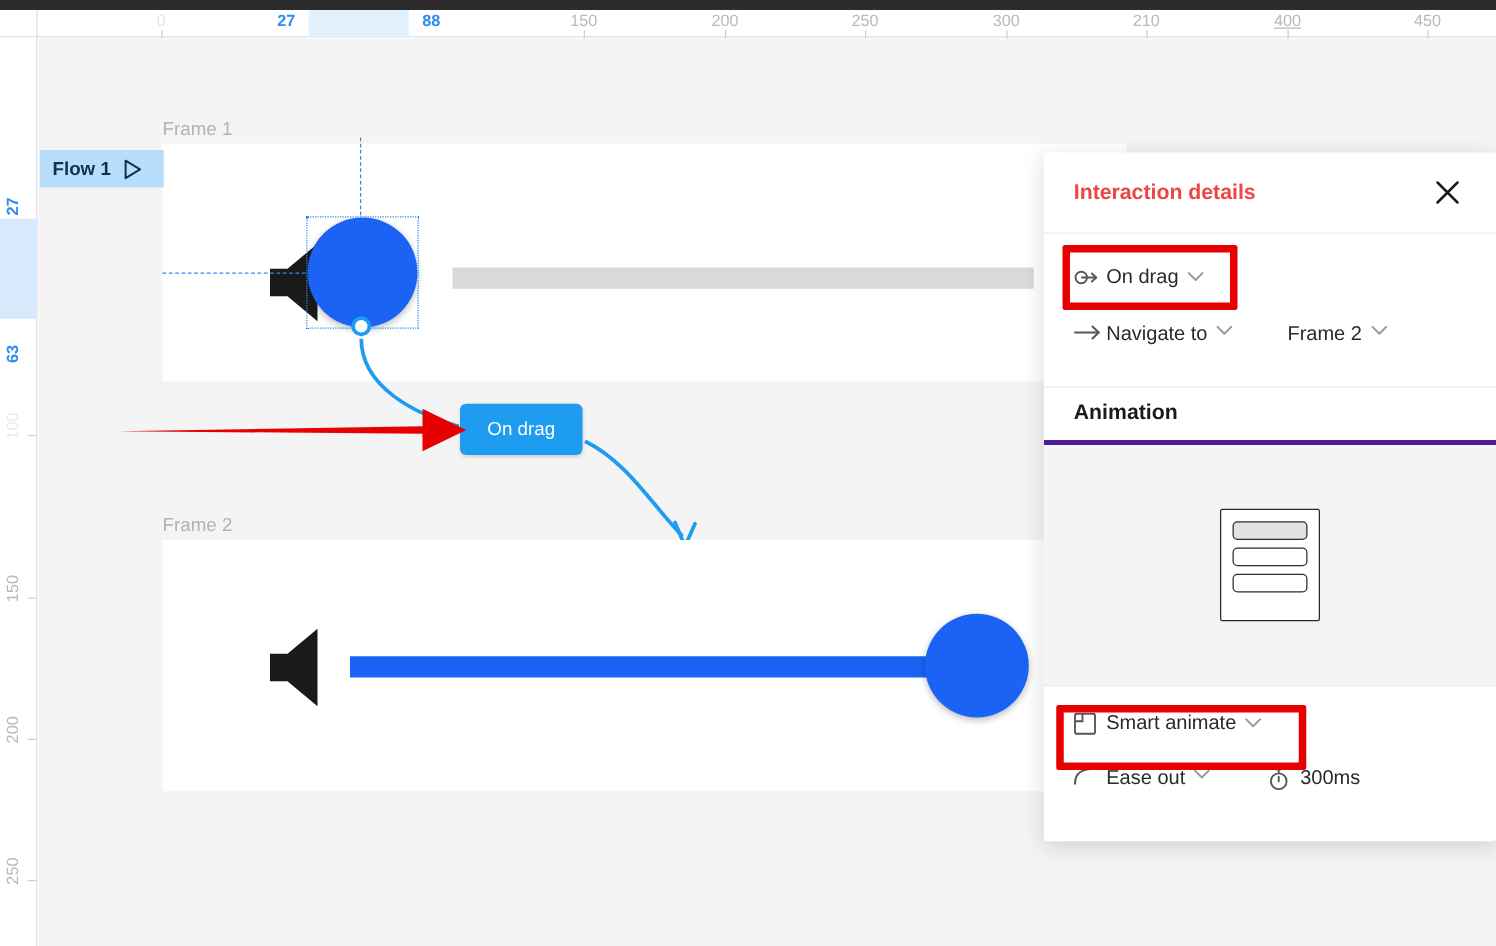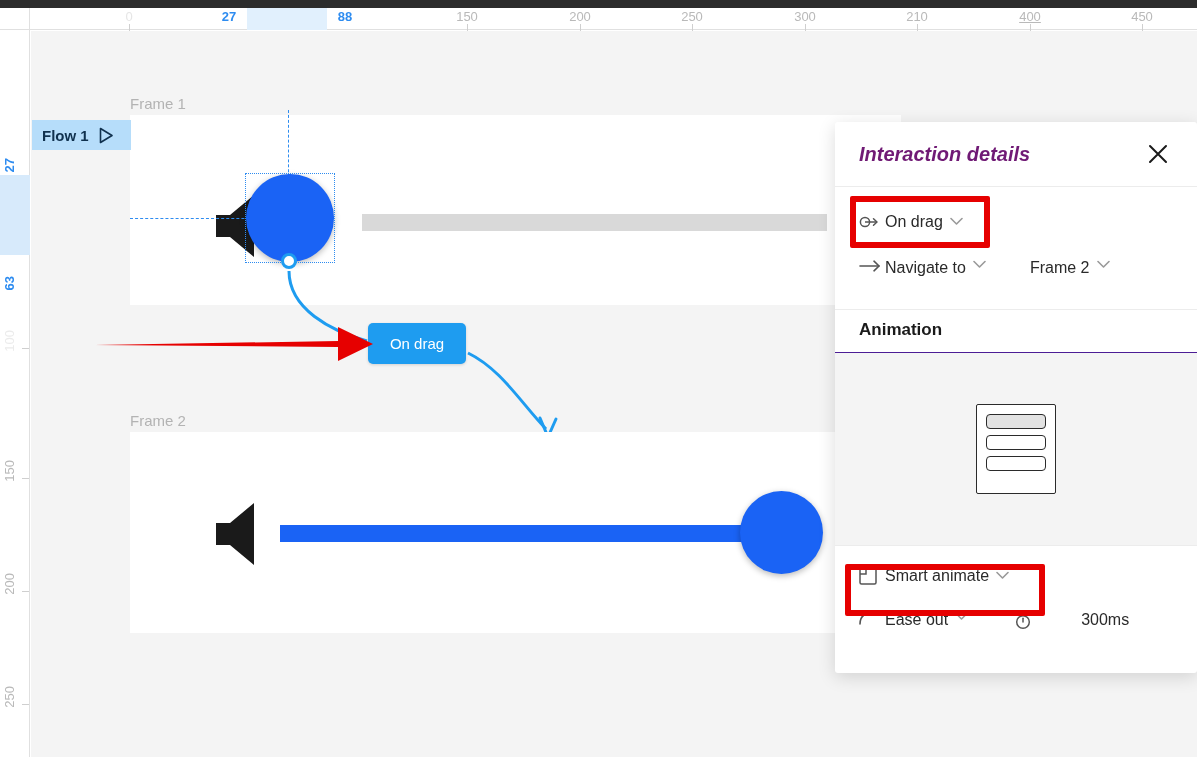--- a/index.html
+++ b/index.html
@@ -137,21 +137,21 @@
     box-shadow: 0 4px 18px rgba(0,0,0,0.14);
     border-radius:3px;
     overflow:hidden;
   }
   .panel-header {
     position:relative; height:65px;
     border-bottom:1px solid #ececec;
     display:flex; align-items:center; justify-content:space-between;
     padding:0 24px;
   }
-  .panel-title { font-size:20px; font-weight:700; color:#701a75;font-style:italic; }
+  .panel-title { font-size:17px; font-weight:700; color:#ef4444; }
   .close-btn {
     width:30px; height:30px; display:flex; align-items:center; justify-content:center;
     cursor:pointer;
   }
 
   .panel-section { border-bottom:1px solid #ececec; padding:12px 0 18px 0; }
   .panel-section-title {
     font-size:17px; font-weight:700; color:#1a1a1a; padding:10px 24px 12px 24px;
   }
 
@@ -162,21 +162,21 @@
   }
   .row .lbl {
     font-size:16px; color:#2a2a2a; white-space:nowrap;
   }
   .caret {
     margin-left:7px; color:#9a9a9a; font-size:12px; line-height:1;
     display:inline-block;
   }
   .row .seg { display:flex; align-items:flex-start; }
   .row .seg.second { margin-left:44px; }
-  .row .seg.time { margin-left:46px;gap:41px; }
+  .row .seg.time { margin-left:46px; }
 
   
   .anim-preview {
     background:#f4f4f4; height:193px;
     display:flex; align-items:center; justify-content:center;
     border-bottom:1px solid #ececec;
   }
   .preview-card {
     width:80px; height:90px; background:#ffffff;
     border:1.5px solid #2b2b2b; border-radius:2px;
@@ -356,21 +356,21 @@
           <span class="caret">
             <svg width="13" height="9" viewBox="0 0 13 9" aria-hidden="true">
               <path d="M1 1.5 L6.5 7 L12 1.5" fill="none" stroke="#9a9a9a" stroke-width="1.6" stroke-linecap="round" stroke-linejoin="round"></path>
             </svg>
           </span>
         </span>
       </div>
 
     </div>
 
-    <div style="border-bottom:1px solid #4c1d95;">
+    <div style="border-bottom:4px solid #4c1d95;">
       <div class="panel-section-title">Animation</div>
     </div>
 
     <div class="anim-preview">
       <div class="preview-card">
         <div class="bar on"></div>
         <div class="bar"></div>
         <div class="bar"></div>
       </div>
     </div>

